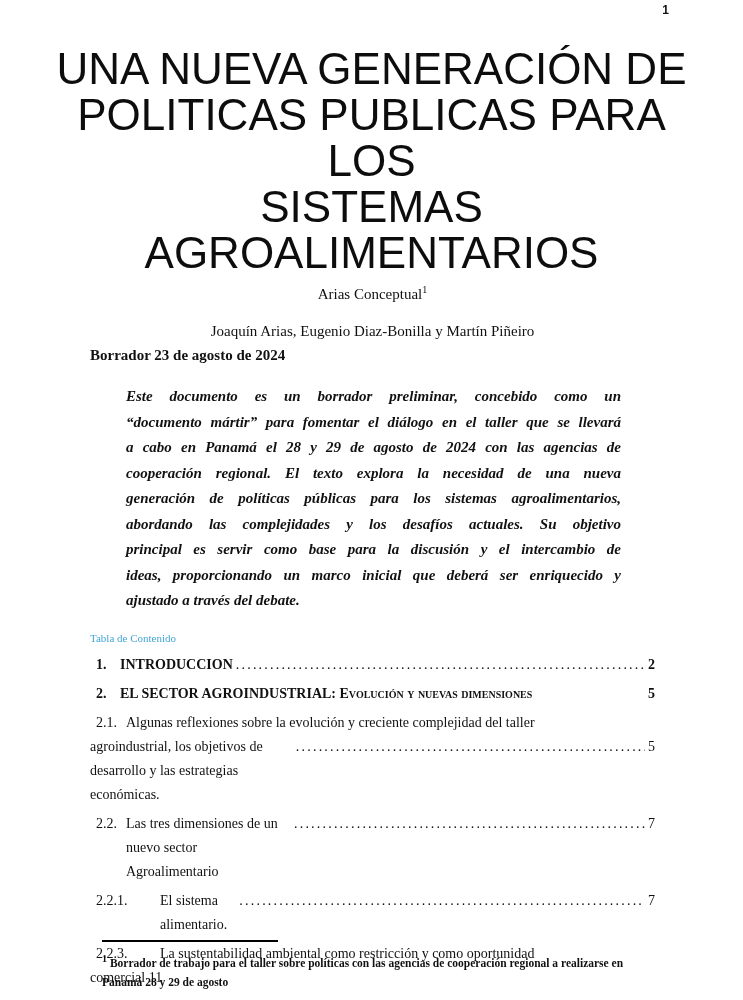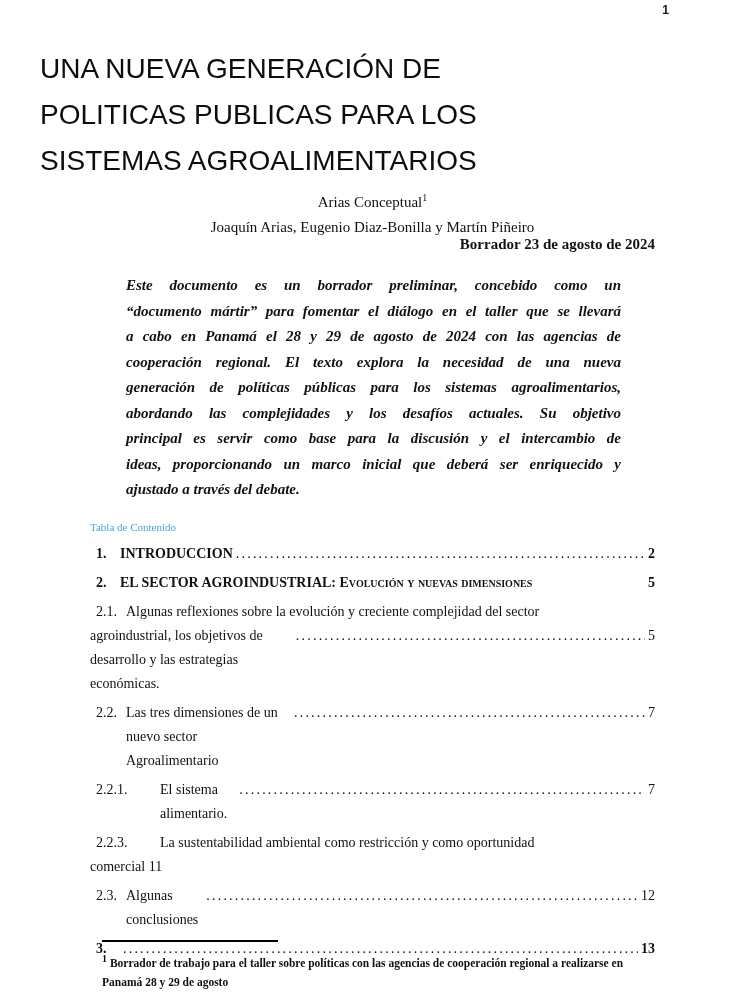--- a/index.html
+++ b/index.html
@@ -11,29 +11,30 @@
     color: #111;
     overflow: hidden;
   }
   .pagenum {
     position: absolute; top: 3px; right: 74px;
     font-family: "Liberation Sans", sans-serif;
     font-size: 12px; font-weight: 700;
   }
   .title {
     margin: 46px 40px 0 40px;
+    text-align: center;
     font-family: "Liberation Sans", sans-serif;
-    font-size: 28px; line-height: 46px;
+    font-size: 44px; line-height: 46px;
     font-weight: 400; color: #0d0d0d;
   }
   .content { margin: 0 88px 0 90px; }
   .subtitle { margin-top: 8px; text-align: center; font-size: 15px; }
   .subtitle sup, .fn-line sup { font-size: 10px; }
-  .authors { margin-top: 8px; text-align: center; font-size: 15px; }
-  .draft { text-align: right; font-size: 15px; font-weight: 700; }
+  .authors { margin-top: 20px; text-align: center; font-size: 15px; }
+  .draft { margin-top: 7px; font-size: 15px; font-weight: 700; }
   .abstract {
     margin: 20px 34px 0 36px;
     font-size: 15px; line-height: 25.5px;
     font-style: italic; font-weight: 700;
   }
   .abstract .aline { text-align: justify; text-align-last: justify; }
   .abstract .aline.last { text-align-last: left; }
   .toc-heading {
     margin-top: 18px;
     font-family: Liberation Serif, serif;
@@ -111,21 +112,21 @@
           <div class="toc-line">
             <span class="num">2.</span>
             <span class="txt"><span>EL SECTOR AGROINDUSTRIAL: </span><span class="sc">Evolución y nuevas dimensiones</span></span>
             <span class="spacer"></span>
             <span class="pageno">5</span>
           </div>
         </div>
         <div class="toc-entry lvl2">
           <div class="toc-line">
             <span class="num">2.1.</span>
-            <span class="txt"><span>Algunas reflexiones sobre la evolución y creciente complejidad del sector</span></span>
+            <span class="txt"><span>Algunas reflexiones sobre la evolución y creciente complejidad del taller</span></span>
           </div>
           <div class="toc-line cont">
             <span class="txt"><span>agroindustrial, los objetivos de desarrollo y las estrategias económicas.</span></span>
             <span class="leader"></span>
             <span class="pageno">5</span>
           </div>
         </div>
         <div class="toc-entry lvl2">
           <div class="toc-line">
             <span class="num">2.2.</span>

